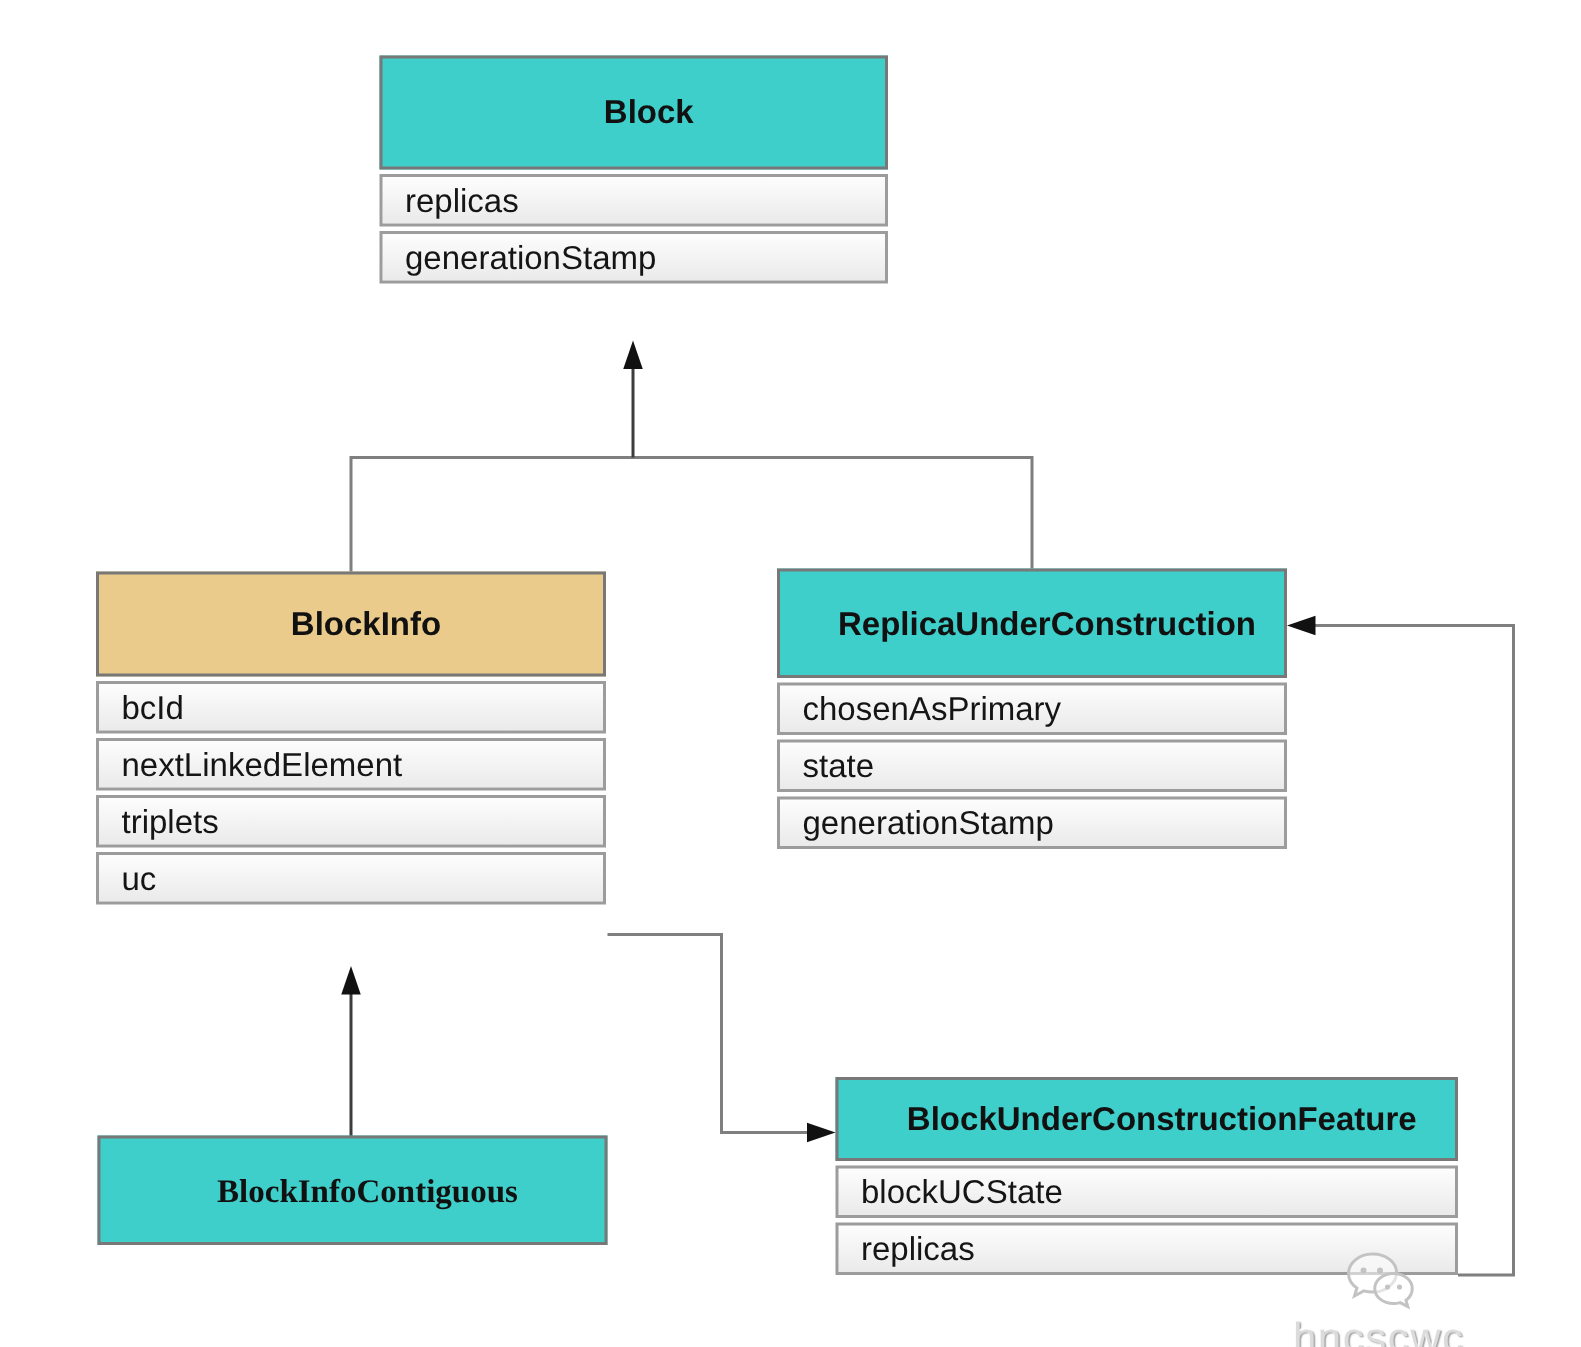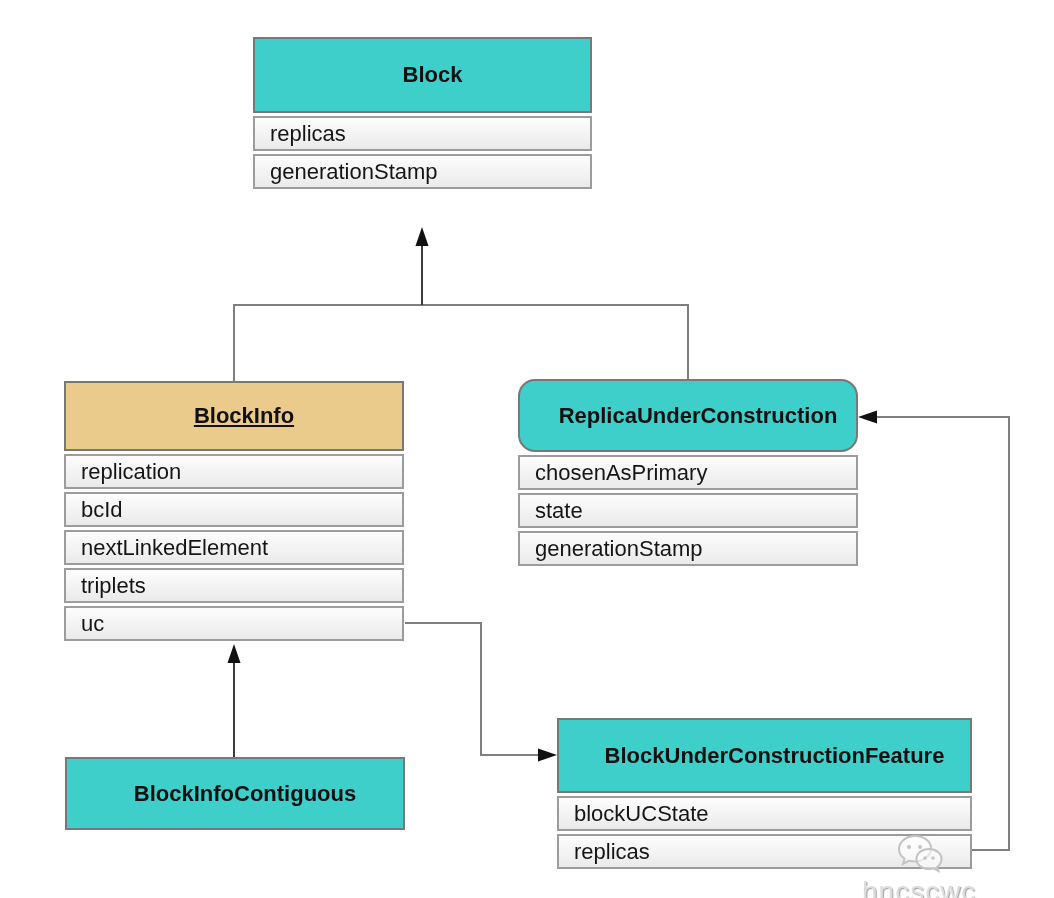--- a/index.html
+++ b/index.html
@@ -24,27 +24,27 @@
     height:35px;margin-top:3px;
     border:2px solid #9c9c9c;
     background:linear-gradient(#fdfdfd,#eaeaea);
     display:flex;align-items:center;
     padding-left:15px;
     font-size:22px;color:#151515;
   }
   #box-block{left:253px;top:37px;width:339px;}
   #box-block .uml-header{height:76px;}
   #box-blockinfo{left:64px;top:381px;width:340px;}
-  #box-blockinfo .uml-header{height:70px;text-decoration:underline;}
+  #box-blockinfo .uml-header{height:70px;}
   #box-ruc{left:518px;top:379px;width:340px;}
-  #box-ruc .uml-header{height:73px;border-radius:17px;}
+  #box-ruc .uml-header{height:73px;}
   #box-bic{left:65px;top:757px;width:340px;}
-  #box-bic .uml-header{height:73px;}
+  #box-bic .uml-header{height:73px;font-family:Liberation Serif, serif;}
   #box-bucf{left:557px;top:718px;width:415px;}
-  #box-bucf .uml-header{height:75px;}
+  #box-bucf .uml-header{height:56px;}
   #connector-layer{
     position:absolute;left:0;top:0;z-index:2;pointer-events:none;
   }
   #watermark{
     position:absolute;left:862px;top:832px;z-index:3;
     display:flex;align-items:center;
     pointer-events:none;
     flex-direction:column;
   }
   #watermark .wm-text{
@@ -83,23 +83,20 @@
       <span>replicas</span>
     </div>
     <div class="uml-row">
       <span>generationStamp</span>
     </div>
   </div>
 
   <div class="uml-class" id="box-blockinfo">
     <div class="uml-header hdr-tan">
       <span>BlockInfo</span>
-    </div>
-    <div class="uml-row">
-      <span>replication</span>
     </div>
     <div class="uml-row">
       <span>bcId</span>
     </div>
     <div class="uml-row">
       <span>nextLinkedElement</span>
     </div>
     <div class="uml-row">
       <span>triplets</span>
     </div>

